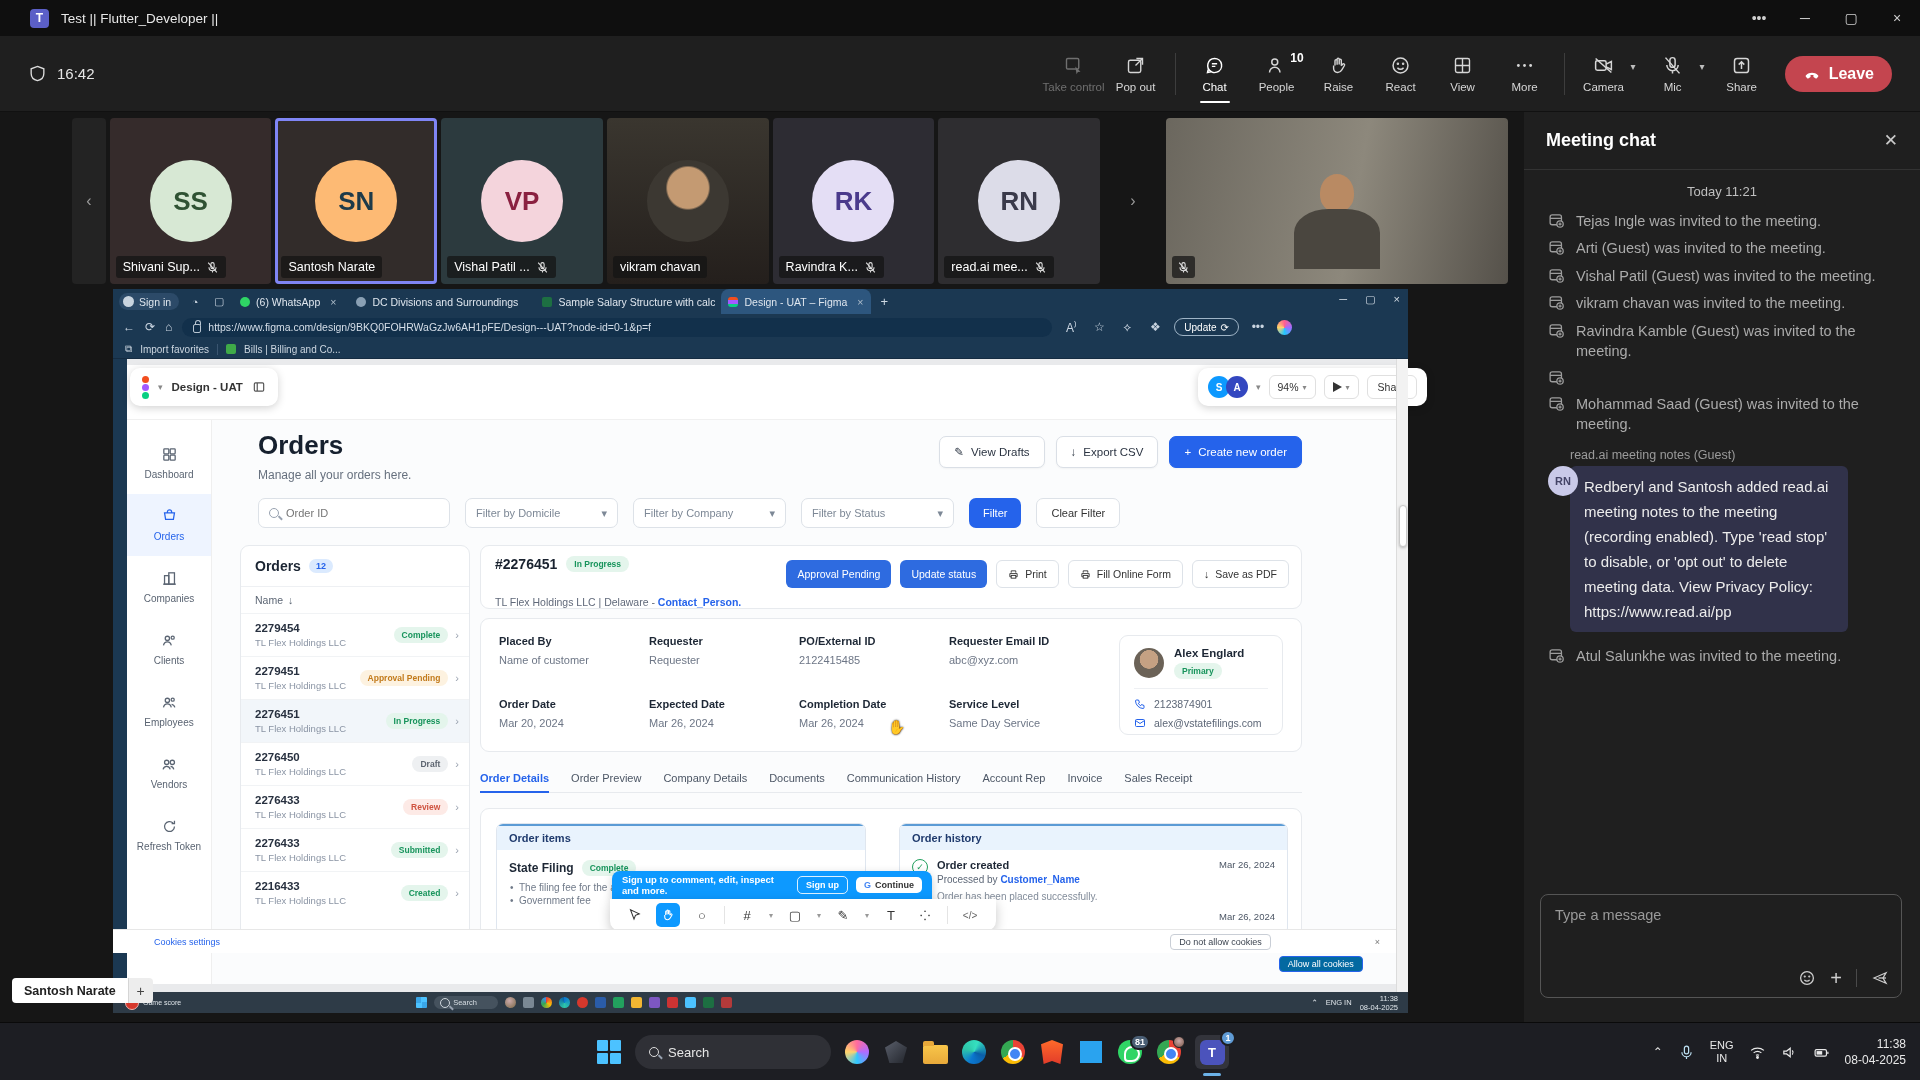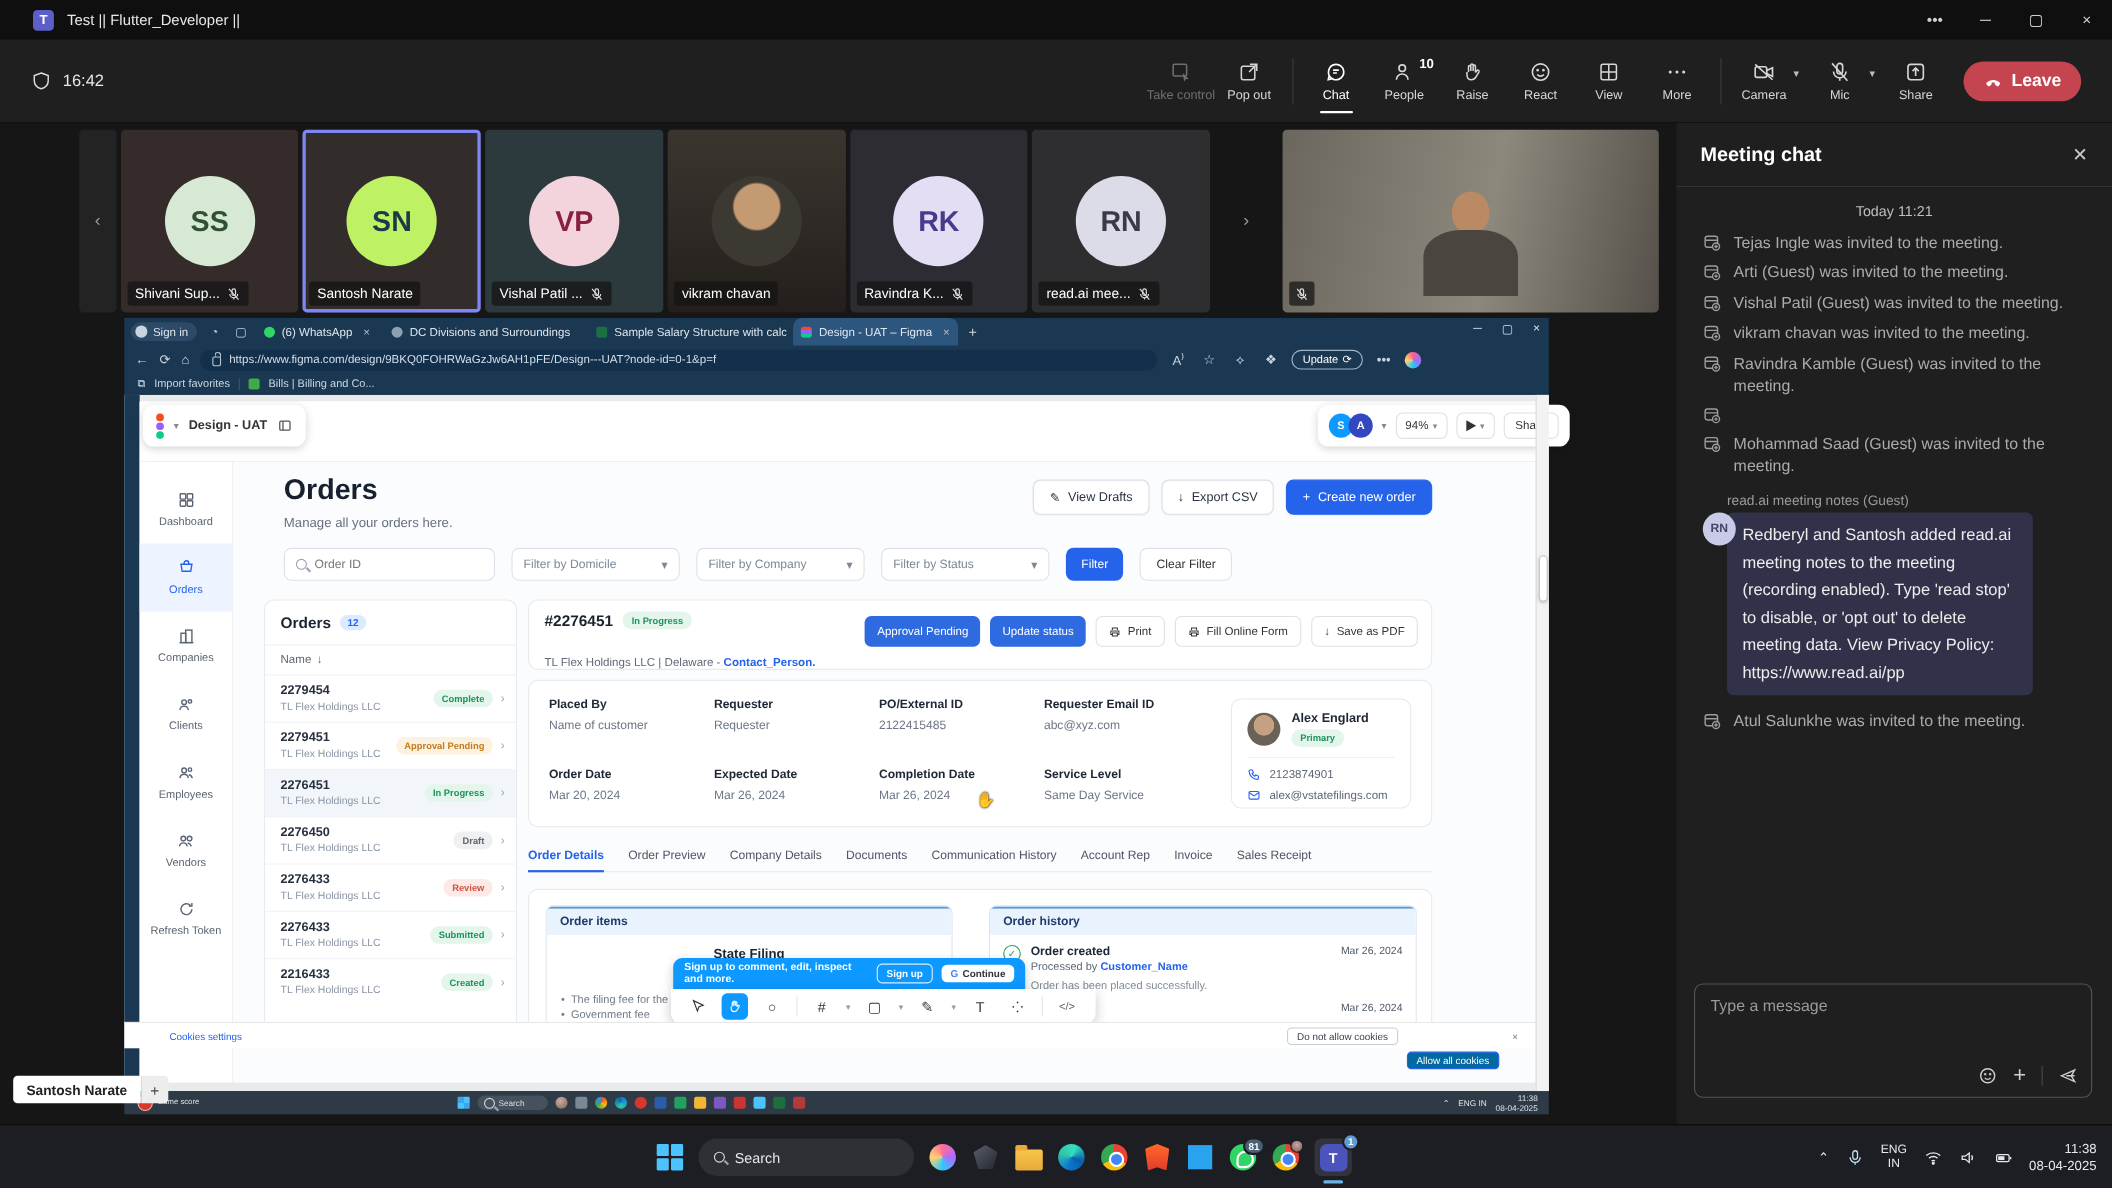--- a/index.html
+++ b/index.html
@@ -129,21 +129,21 @@
   .ccontact svg { width:12px; height:12px; color:#2563eb; }
 
   .dtabs { position:absolute; left:268px; top:352px; display:flex; gap:22px; font-size:11px; color:#4c5665; border-bottom:1px solid #e7eaee; width:822px; padding-bottom:8px; }
   .dtab.active { color:#2563eb; font-weight:bold; position:relative; }
   .dtab.active::after { content:""; position:absolute; left:0; right:0; bottom:-9px; height:2px; background:#2563eb; }
   .panels-card { position:absolute; left:268px; top:388px; width:822px; height:141px; background:#fff; border:1px solid #e7eaee; border-radius:9px; }
   .panel { position:absolute; top:14px; border:1px solid #dfe6ef; border-radius:7px; overflow:hidden; background:#fff; height:112px; }
   .panel.items { left:15px; width:370px; }
   .panel.history { left:418px; width:389px; }
   .panel-h { height:26px; background:#e9f3fd; border-top:2px solid #5b9bd5; display:flex; align-items:center; padding:0 12px; font-size:11px; font-weight:bold; color:#1f3a6d; }
-  .pi-title { display:flex; align-items:center; gap:8px; padding:10px 12px 4px; font-size:12px; font-weight:bold; color:#1d2735;flex-direction:column; }
+  .pi-title { display:flex; align-items:center; gap:8px; padding:10px 12px 4px; font-size:12px; font-weight:bold; color:#1d2735; }
   .pi-bullet { font-size:10px; color:#707a89; padding:2px 12px 0 22px; position:relative; }
   .pi-bullet::before { content:"•"; position:absolute; left:13px; }
   .hrow { display:flex; gap:9px; padding:9px 12px 0; }
   .hcheck { width:16px; height:16px; border:1.5px solid #22a05e; color:#22a05e; border-radius:50%; font-size:9px; display:flex; align-items:center; justify-content:center; flex:0 0 auto; }
   .hmain { flex:1; }
   .ht { font-size:11px; font-weight:bold; color:#1d2735; }
   .hs { font-size:10px; color:#5d6777; margin-top:3px; }
   .hs a { color:#2563eb; font-weight:bold; text-decoration:none; }
   .hd2 { font-size:10px; color:#828c9a; margin-top:6px; }
   .hdate { font-size:9.5px; color:#4c5665; white-space:nowrap; }
@@ -370,21 +370,21 @@
           <span>Shivani Sup...</span>
         <svg viewBox="0 0 24 24" fill="none" stroke="currentColor" stroke-width="2">
             <rect x="9" y="3" width="6" height="11" rx="3"></rect>
             <path d="M5.5 11.5a6.5 6.5 0 0 0 13 0M12 18v3"></path>
             <line x1="4" y1="3" x2="20" y2="21"></line>
           </svg>
       </div>
     </div>
 
     <div class="tile speaking" style="background:#322c2a;">
-      <div class="avatar-c" style="background:#bef264;color:#1d3a49;">SN</div>
+      <div class="avatar-c" style="background:#fdba74;color:#1d3a49;">SN</div>
       <div class="name-tag">
           <span>Santosh Narate</span>
         </div>
     </div>
 
     <div class="tile" style="background:#2c3a3e;">
       <div class="avatar-c" style="background:#f4d4dc;color:#8a2040;">VP</div>
       <div class="name-tag">
           <span>Vishal Patil ...</span>
         <svg viewBox="0 0 24 24" fill="none" stroke="currentColor" stroke-width="2">

